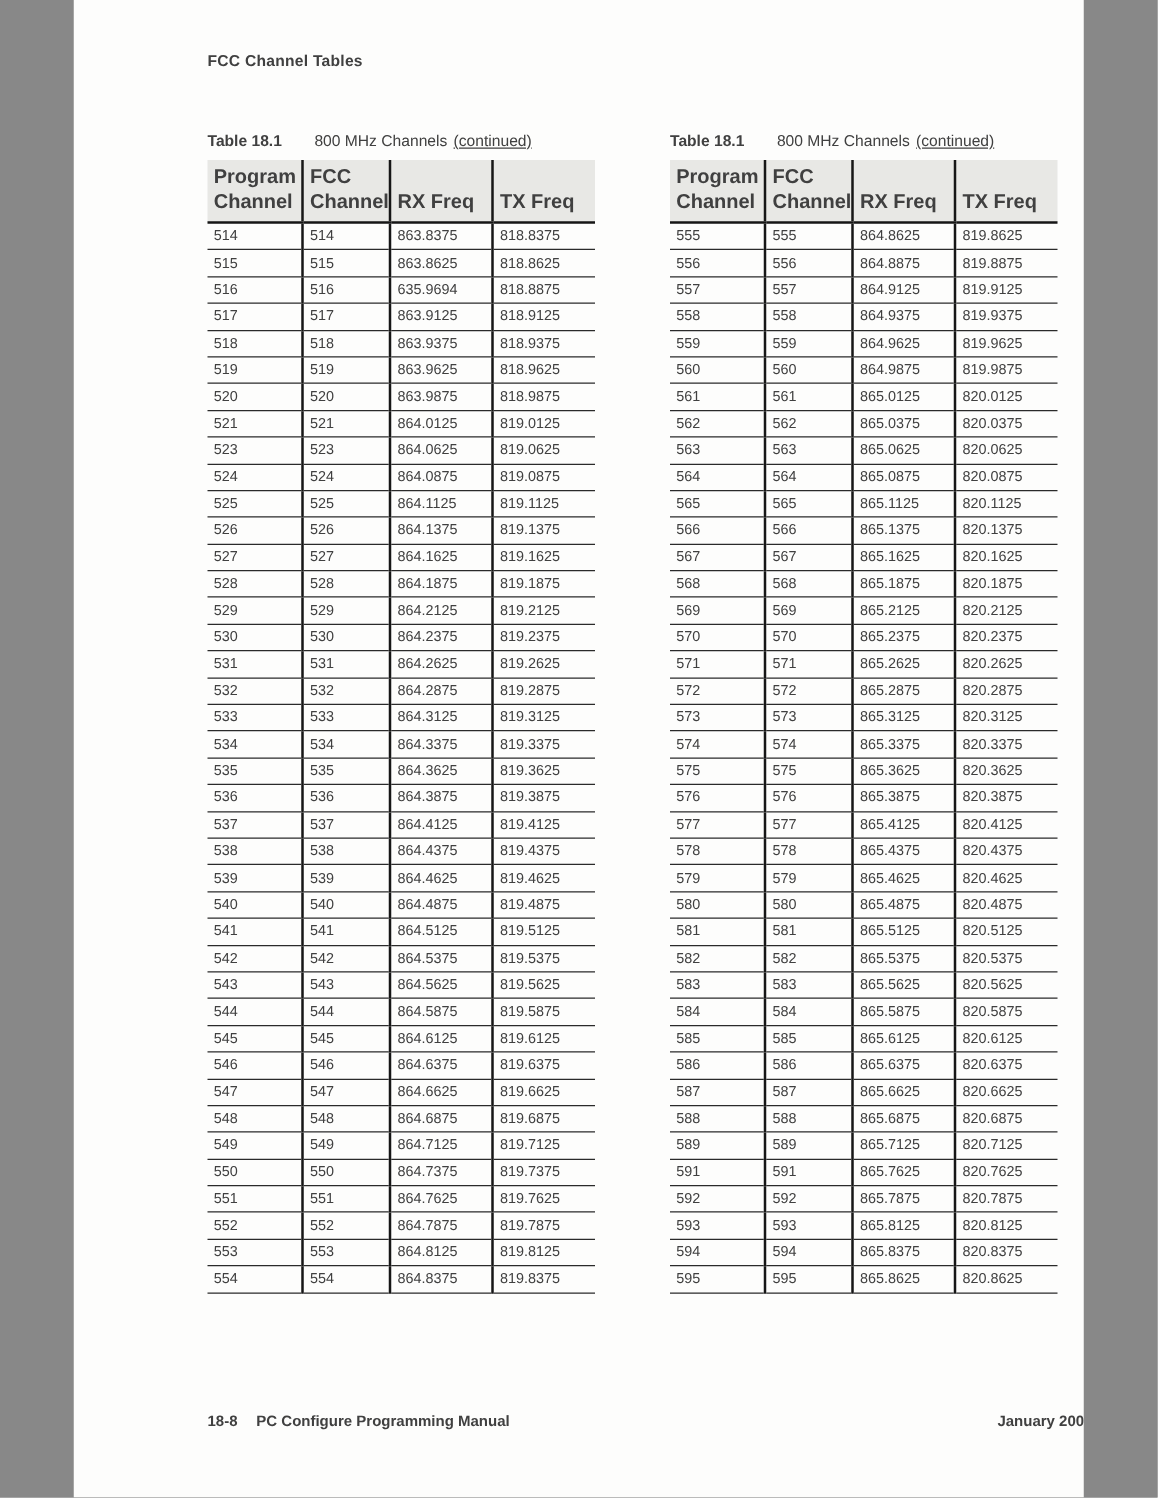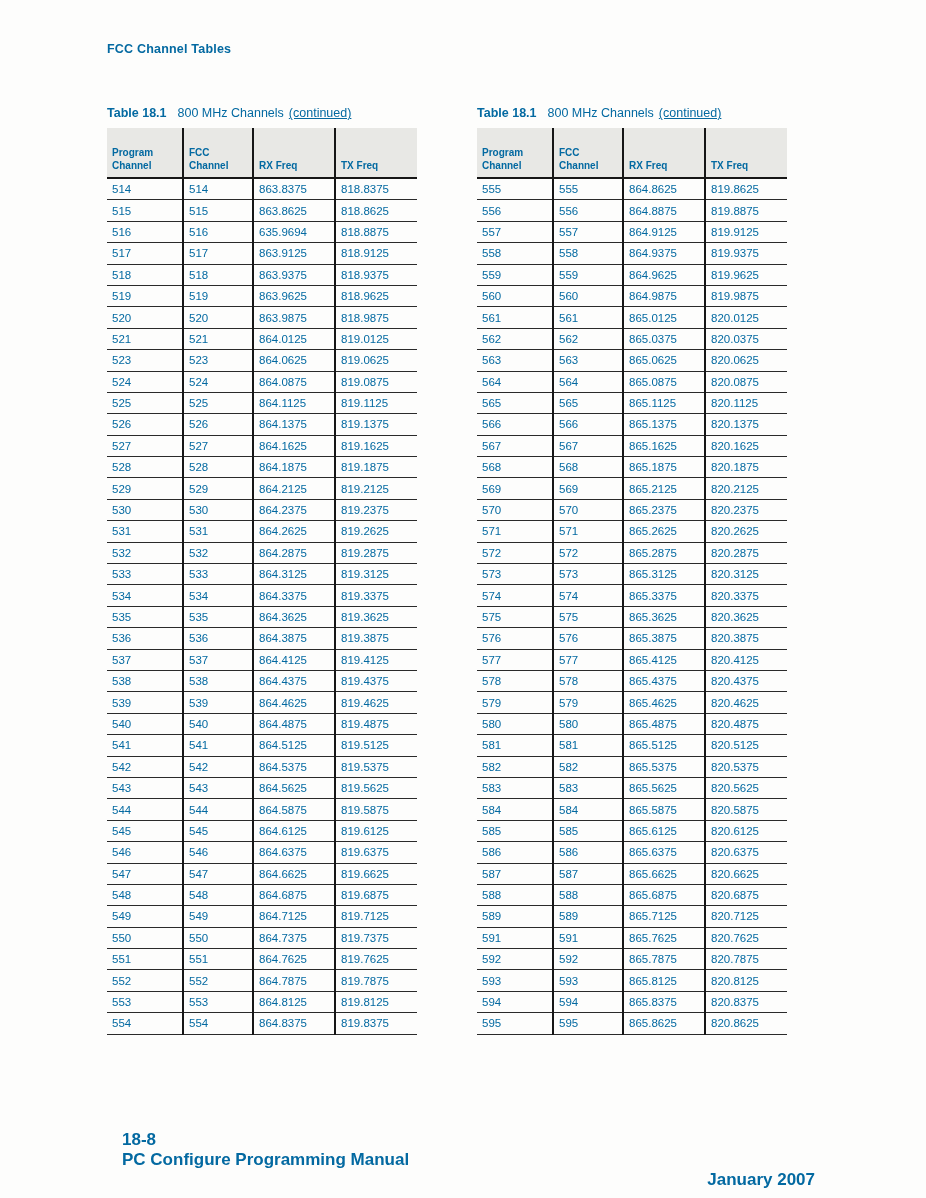--- a/index.html
+++ b/index.html
@@ -1,23 +1,23 @@
 <!DOCTYPE html>
 <html><head>
 <meta charset="utf-8">
 <style>
   html, body { margin: 0; padding: 0; background: #888; }
   .page {
     position: relative;
-    width: 926px;
+    width: 808px;
     height: 1198px;
     margin: 0 auto;
     background: #fdfdfc;
     font-family: "Liberation Sans", sans-serif;
-    color: #0369a1;
+    color: #404040;
     overflow: hidden;
   }
   .running-header {
     position: absolute;
     left: 107px;
     top: 42px;
     font-size: 12.5px;
     font-weight: bold;
     letter-spacing: 0.2px;
   }
@@ -27,35 +27,35 @@
     width: 312px;
   }
   .table-block.left  { left: 107px; }
   .table-block.right { left: 477px; }
   .caption {
     font-size: 12.5px;
     margin: 0 0 8px 0;
     white-space: nowrap;
   }
   .cap-label { font-weight: bold; }
-  .cap-title { margin-left: 11px; }
+  .cap-title { margin-left: 26px; }
   .cap-suffix { margin-left: 5px; text-decoration: underline; }
   table.chan {
     border-collapse: collapse;
     table-layout: fixed;
     width: 310px;
   }
   table.chan col.c1 { width: 76px; }
   table.chan col.c2 { width: 70px; }
   table.chan col.c3 { width: 82px; }
   table.chan col.c4 { width: 82px; }
   table.chan th {
     background: #e8e8e5;
     height: 44px;
-    font-size: 10px;
+    font-size: 16px;
     font-weight: bold;
     text-align: left;
     vertical-align: bottom;
     padding: 0 0 5px 5px;
     border-bottom: 2px solid #161616;
     line-height: 1.25;
   }
   table.chan th + th, table.chan td + td {
     border-left: 2px solid #161616;
   }
@@ -68,23 +68,22 @@
     white-space: nowrap;
     overflow: hidden;
   }
   .footer {
     position: absolute;
     left: 107px;
     top: 1130px;
     width: 708px;
     display: flex;
     align-items: baseline;
-    font-size: 17px;
+    font-size: 12px;
     font-weight: bold;
-    flex-direction: column;
   }
   .footer .manual-title { margin-left: 15px; }
   .footer .footer-date { margin-left: auto; }
 </style>
 </head>
 <body>
 
 <div class="page">
 
   <div class="running-header">FCC Channel Tables</div>

